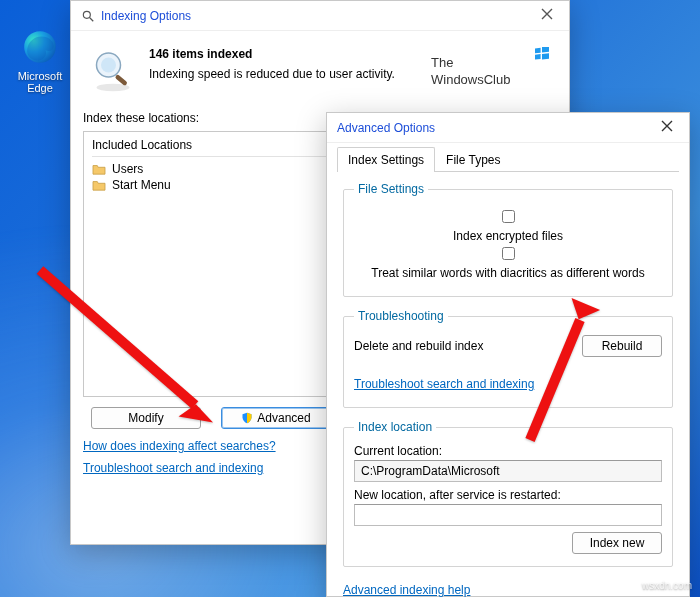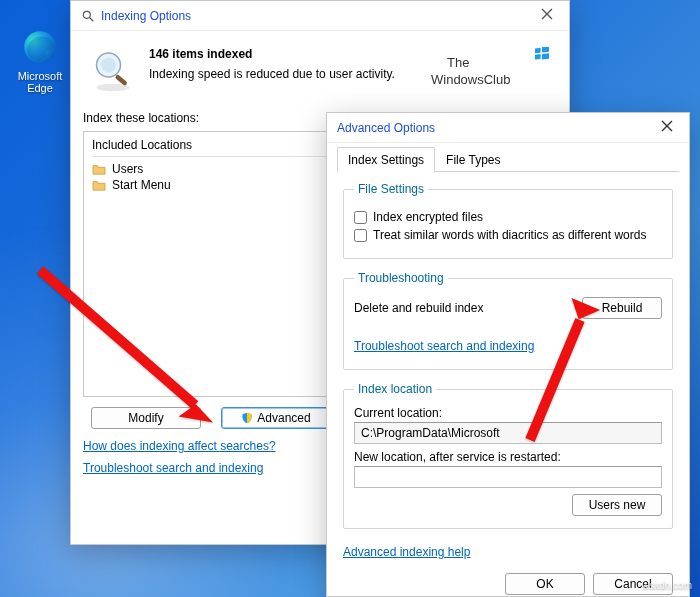--- a/index.html
+++ b/index.html
@@ -45,21 +45,21 @@
   .titlebar .t-title { flex: 1; }
   .titlebar .t-close { padding: 4px 8px; cursor: pointer; color: #555; }
   .content { padding: 10px 12px; }
   
   .idx-win { top: 0px; left: 70px; width: 500px; height: 545px; }
   .idx-head { display: flex; gap: 12px; padding: 6px 6px 14px 6px; align-items: flex-start; }
   .idx-lens { width: 48px; height: 48px; }
   .idx-stats .bold { font-weight: 600; margin-bottom: 6px; }
   .idx-logo { width: 120px; height: 40px; position: relative; font-size: 13px; color: #333; }
   .idx-logo .flag { position: absolute; right: 2px; top: 0; width: 14px; height: 14px; }
-  .idx-logo .line1 { position: absolute; left:16px; top: 8px; }
+  .idx-logo .line1 { position: absolute; left:0; top: 8px; }
   .idx-logo .line2 { position: absolute; left:0; top: 17px; margin-top: 8px; }
   .loc-label { margin: 2px 0 6px 0; }
   .loc-box {
     border: 1px solid #c8c8c8; height: 266px; padding: 6px 8px;
     background: #fff; overflow: hidden;
   }
   .loc-header { border-bottom: 1px solid #e2e2e2; padding-bottom: 4px; margin-bottom: 4px; }
   .loc-item { display: flex; align-items: center; gap: 6px; padding: 1px 0; }
   .folder-icon { width: 14px; height: 12px; }
   .btn-row { display: flex; gap: 20px; margin: 10px 0 6px 0; padding-left: 8px; }
@@ -77,21 +77,21 @@
   .adv-win .content { padding: 4px 10px 10px 10px; display: flex; flex-direction: column; height: calc(100% - 30px); }
   .tabs { display: flex; border-bottom: 1px solid #d0d0d0; }
   .tab { padding: 5px 10px; border: 1px solid transparent; border-bottom: none; margin-bottom: -1px; cursor: pointer; }
   .tab.active { border-color: #d0d0d0; background: #fff; border-radius: 2px 2px 0 0; }
   .tabpanel { padding: 10px 6px 2px 6px; flex: 1; }
   fieldset {
     border: 1px solid #d4d4d4; border-radius: 2px;
     margin: 0 0 12px 0; padding: 10px 10px 12px 10px; font-size: 12px;
   }
   legend { padding: 0 4px; color: #0369a1; }
-  .chk { display: flex; align-items: center; gap: 6px; margin: 4px 0; }
+  .chk { display: flex; align-items: center; gap: 6px; margin: 4px 0; flex-direction: column; }
   .chk input { margin: 0; width: 13px; height: 13px; }
   .row { display: flex; align-items: center; justify-content: space-between; margin: 2px 0; }
   .txt-in {
     width: 100%; border: 1px solid #bdbdbd; border-top-color: #9a9a9a;
     background: #fff; padding: 3px 6px; font-size: 12px;
     font-family: inherit; margin: 2px 0 6px 0;
   }
   .txt-in.ro { background: #f6f6f6; }
   .right { text-align: right; }
   .dlg-footer {
@@ -241,21 +241,21 @@
         <span class="link">Troubleshoot search and indexing</span>
       </fieldset>
 
       <fieldset>
         <legend>Index location</legend>
         <div>Current location:</div>
         <input class="txt-in ro" readonly="" value="C:\ProgramData\Microsoft" style="">
         <div>New location, after service is restarted:</div>
         <input class="txt-in" value="" style="">
         <div class="right">
-          <div class="wbtn med" style="display:inline-flex">Users new</div>
+          <div class="wbtn med" style="display:inline-flex">Index new</div>
         </div>
       </fieldset>
 
       <span class="link">Advanced indexing help</span>
     </div>
     <div class="dlg-footer">
       <div class="wbtn sm">OK</div>
       <div class="wbtn sm">Cancel</div>
     </div>
   </div>

